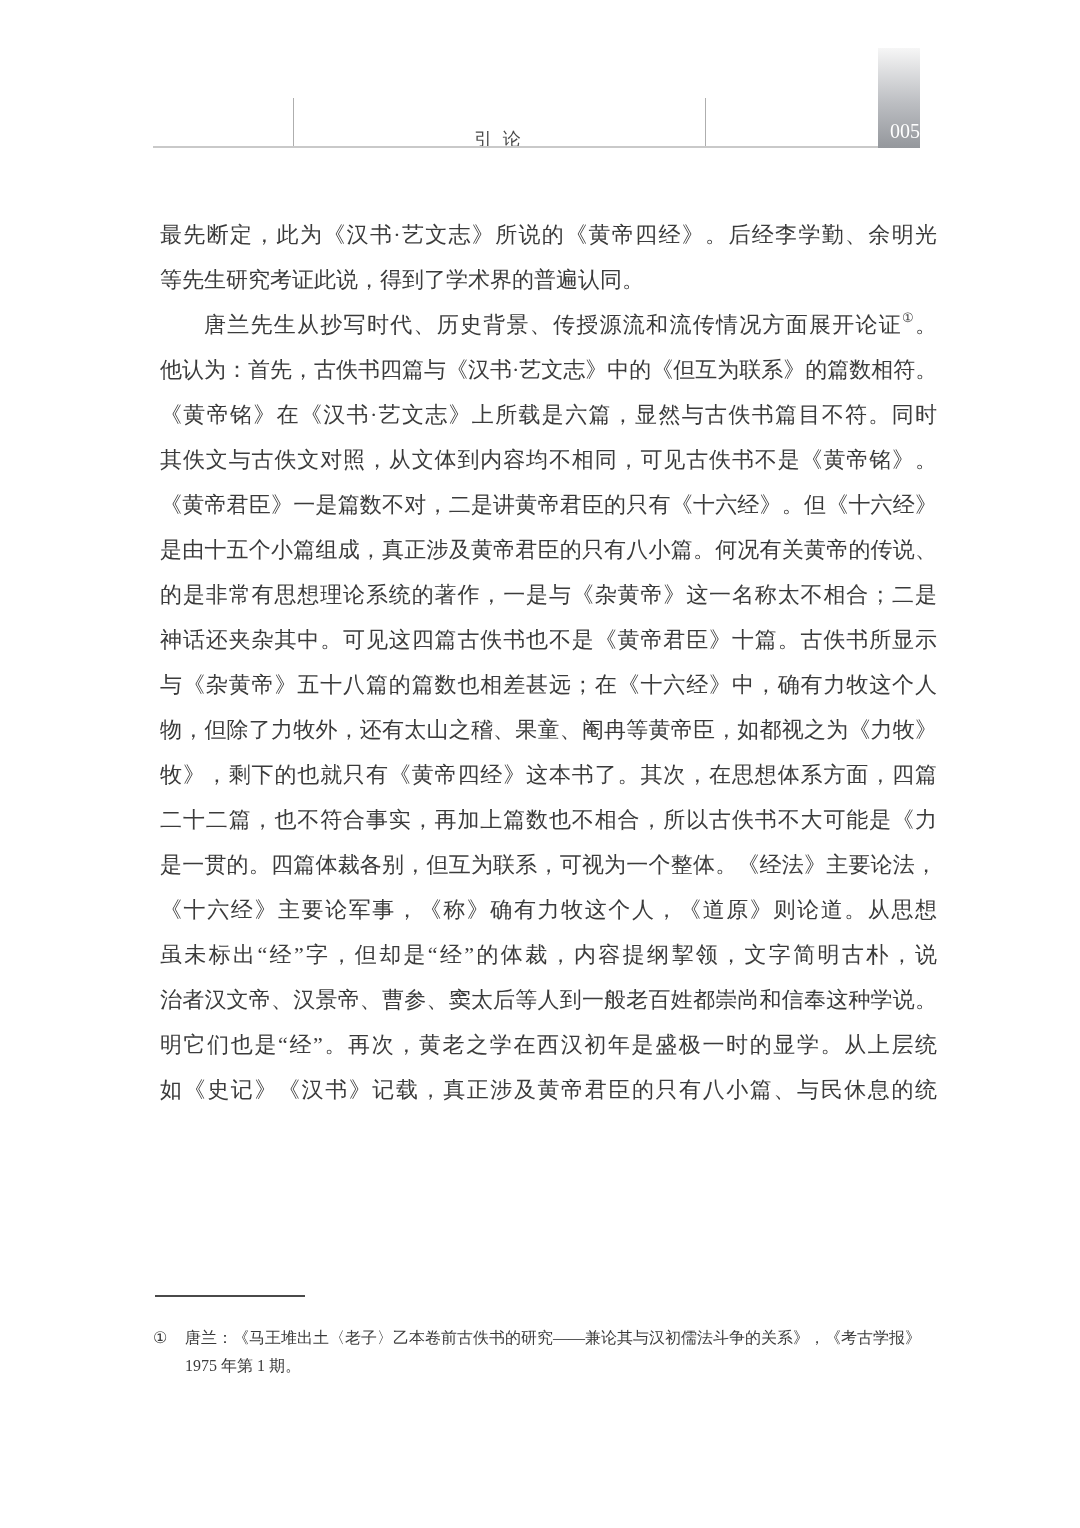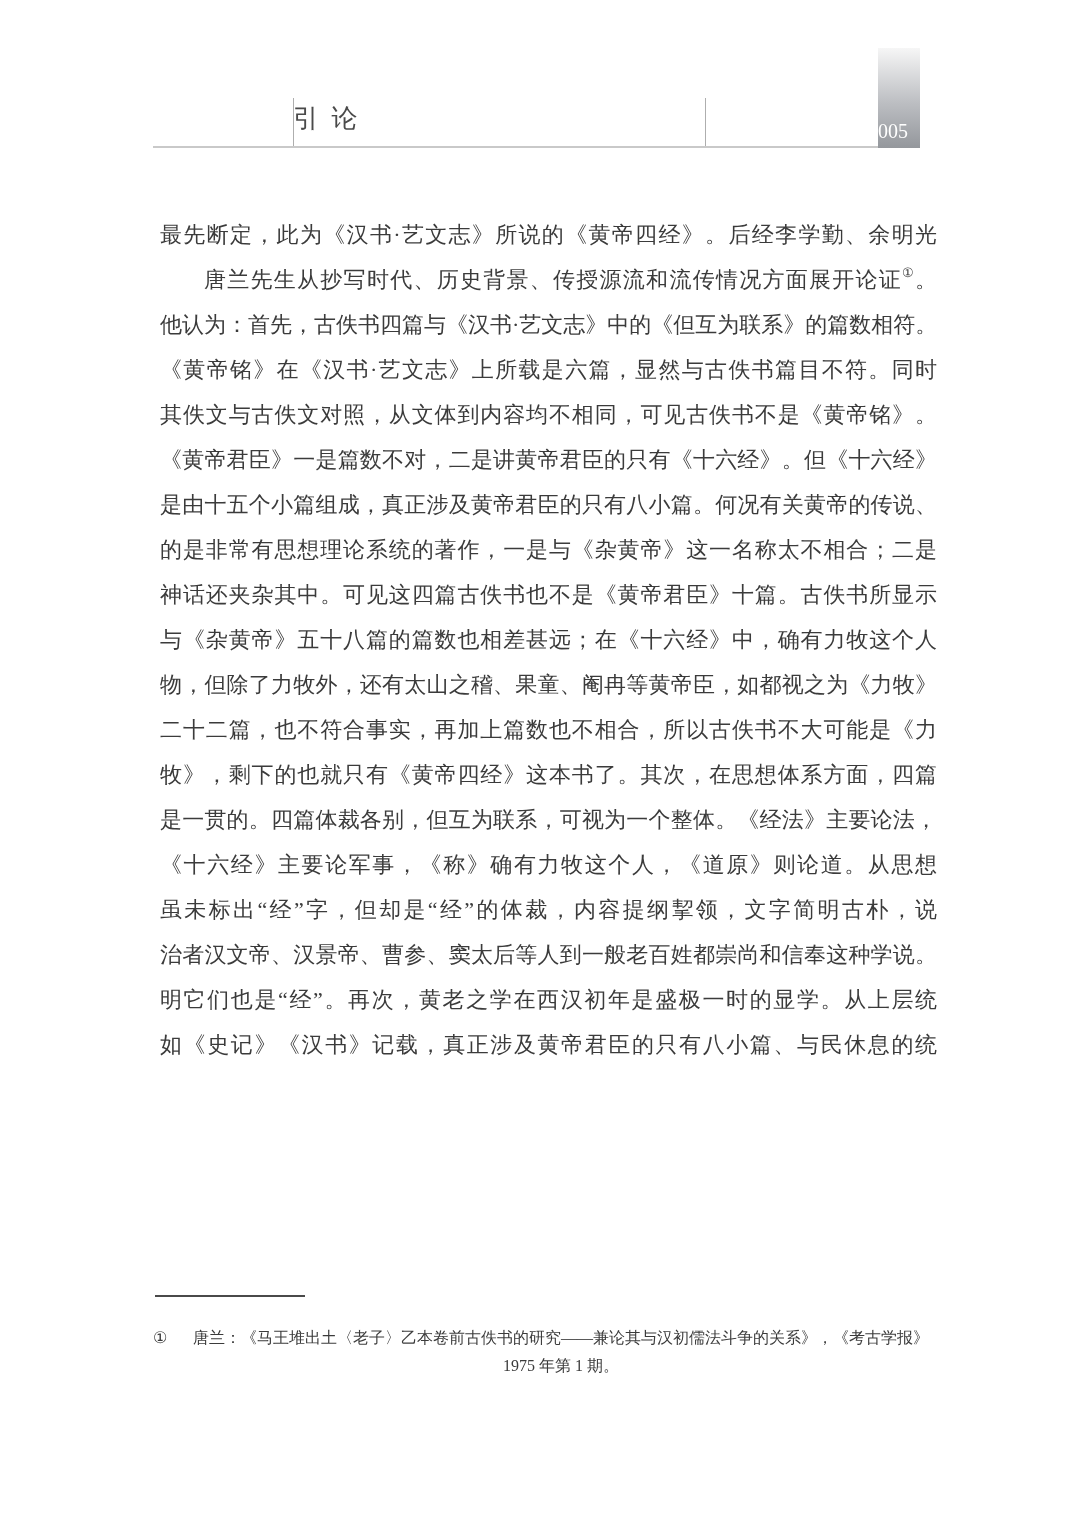--- a/index.html
+++ b/index.html
@@ -26,32 +26,32 @@
     color:var(--text);
   }
   
   .tick{
     position:absolute;top:98px;height:50px;width:1px;
     background:var(--tick);
   }
   .tick-left{left:293px;}
   .tick-right{left:705px;}
   .running-head{
-    position:absolute;left:293px;top:104px;width:412px;
-    text-align:left;font-size:26px;line-height:30px;
+    position:absolute;left:293px;top:124px;width:412px;
+    text-align:center;font-size:18px;line-height:30px;
     letter-spacing:3px;color:var(--header-text);
   }
   .header-rule{
     position:absolute;left:153px;top:146px;width:725px;height:2px;
     background:var(--rule);
   }
   .page-number-box{
     position:absolute;left:878px;top:48px;width:42px;height:100px;
     background:linear-gradient(180deg,var(--box-top) 0%,var(--box-mid) 55%,var(--box-bottom) 100%);
-    display:flex;align-items:flex-end;justify-content:flex-start;
+    display:flex;align-items:flex-end;justify-content:flex-end;
   }
   .page-number{
     color:var(--page-number-text);
     font-size:20px;line-height:20px;
     padding-bottom:7px;
   }
   
   .body-text{
     position:absolute;left:160px;top:212px;width:777px;
   }
@@ -81,51 +81,51 @@
   .footnote-marker{
     position:absolute;left:0;top:0;
     font-size:16px;line-height:28px;
   }
   .footnote-lines{
     margin-left:32px;
   }
   .footnote-line{
     font-size:16px;line-height:28px;
     white-space:nowrap;
-    text-align:center;
   }
 </style>
 </head>
 <body>
 
 <div class="page">
 
   <div class="tick tick-left"></div>
   <div class="tick tick-right"></div>
   <div class="running-head">引 论</div>
   <div class="header-rule"></div>
 
   <div class="page-number-box">
     <span class="page-number">005</span>
   </div>
 
   <main class="body-text" id="body-lines">
       <div class="body-line">最先断定，此为《汉书·艺文志》所说的《黄帝四经》。后经李学勤、余明光</div>
+      <div class="body-line para-end">等先生研究考证此说，得到了学术界的普遍认同。</div>
       <div class="body-line indent">唐兰先生从抄写时代、历史背景、传授源流和流传情况方面展开论证<sup>①</sup>。</div>
       <div class="body-line">他认为：首先，古佚书四篇与《汉书·艺文志》中的《但互为联系》的篇数相符。</div>
       <div class="body-line">《黄帝铭》在《汉书·艺文志》上所载是六篇，显然与古佚书篇目不符。同时</div>
       <div class="body-line">其佚文与古佚文对照，从文体到内容均不相同，可见古佚书不是《黄帝铭》。</div>
       <div class="body-line">《黄帝君臣》一是篇数不对，二是讲黄帝君臣的只有《十六经》。但《十六经》</div>
       <div class="body-line">是由十五个小篇组成，真正涉及黄帝君臣的只有八小篇。何况有关黄帝的传说、</div>
       <div class="body-line">的是非常有思想理论系统的著作，一是与《杂黄帝》这一名称太不相合；二是</div>
       <div class="body-line">神话还夹杂其中。可见这四篇古佚书也不是《黄帝君臣》十篇。古佚书所显示</div>
       <div class="body-line">与《杂黄帝》五十八篇的篇数也相差甚远；在《十六经》中，确有力牧这个人</div>
       <div class="body-line">物，但除了力牧外，还有太山之稽、果童、阉冉等黄帝臣，如都视之为《力牧》</div>
+      <div class="body-line">牧》，剩下的也就只有《黄帝四经》这本书了。其次，在思想体系方面，四篇</div>
       <div class="body-line">二十二篇，也不符合事实，再加上篇数也不相合，所以古佚书不大可能是《力</div>
-      <div class="body-line">牧》，剩下的也就只有《黄帝四经》这本书了。其次，在思想体系方面，四篇</div>
       <div class="body-line">是一贯的。四篇体裁各别，但互为联系，可视为一个整体。《经法》主要论法，</div>
       <div class="body-line">《十六经》主要论军事，《称》确有力牧这个人，《道原》则论道。从思想</div>
       <div class="body-line">虽未标出“经”字，但却是“经”的体裁，内容提纲挈领，文字简明古朴，说</div>
       <div class="body-line">治者汉文帝、汉景帝、曹参、窦太后等人到一般老百姓都崇尚和信奉这种学说。</div>
       <div class="body-line">明它们也是“经”。再次，黄老之学在西汉初年是盛极一时的显学。从上层统</div>
       <div class="body-line">如《史记》《汉书》记载，真正涉及黄帝君臣的只有八小篇、与民休息的统</div>
     </main>
 
   <footer class="footnote">
     <div class="footnote-rule"></div>

